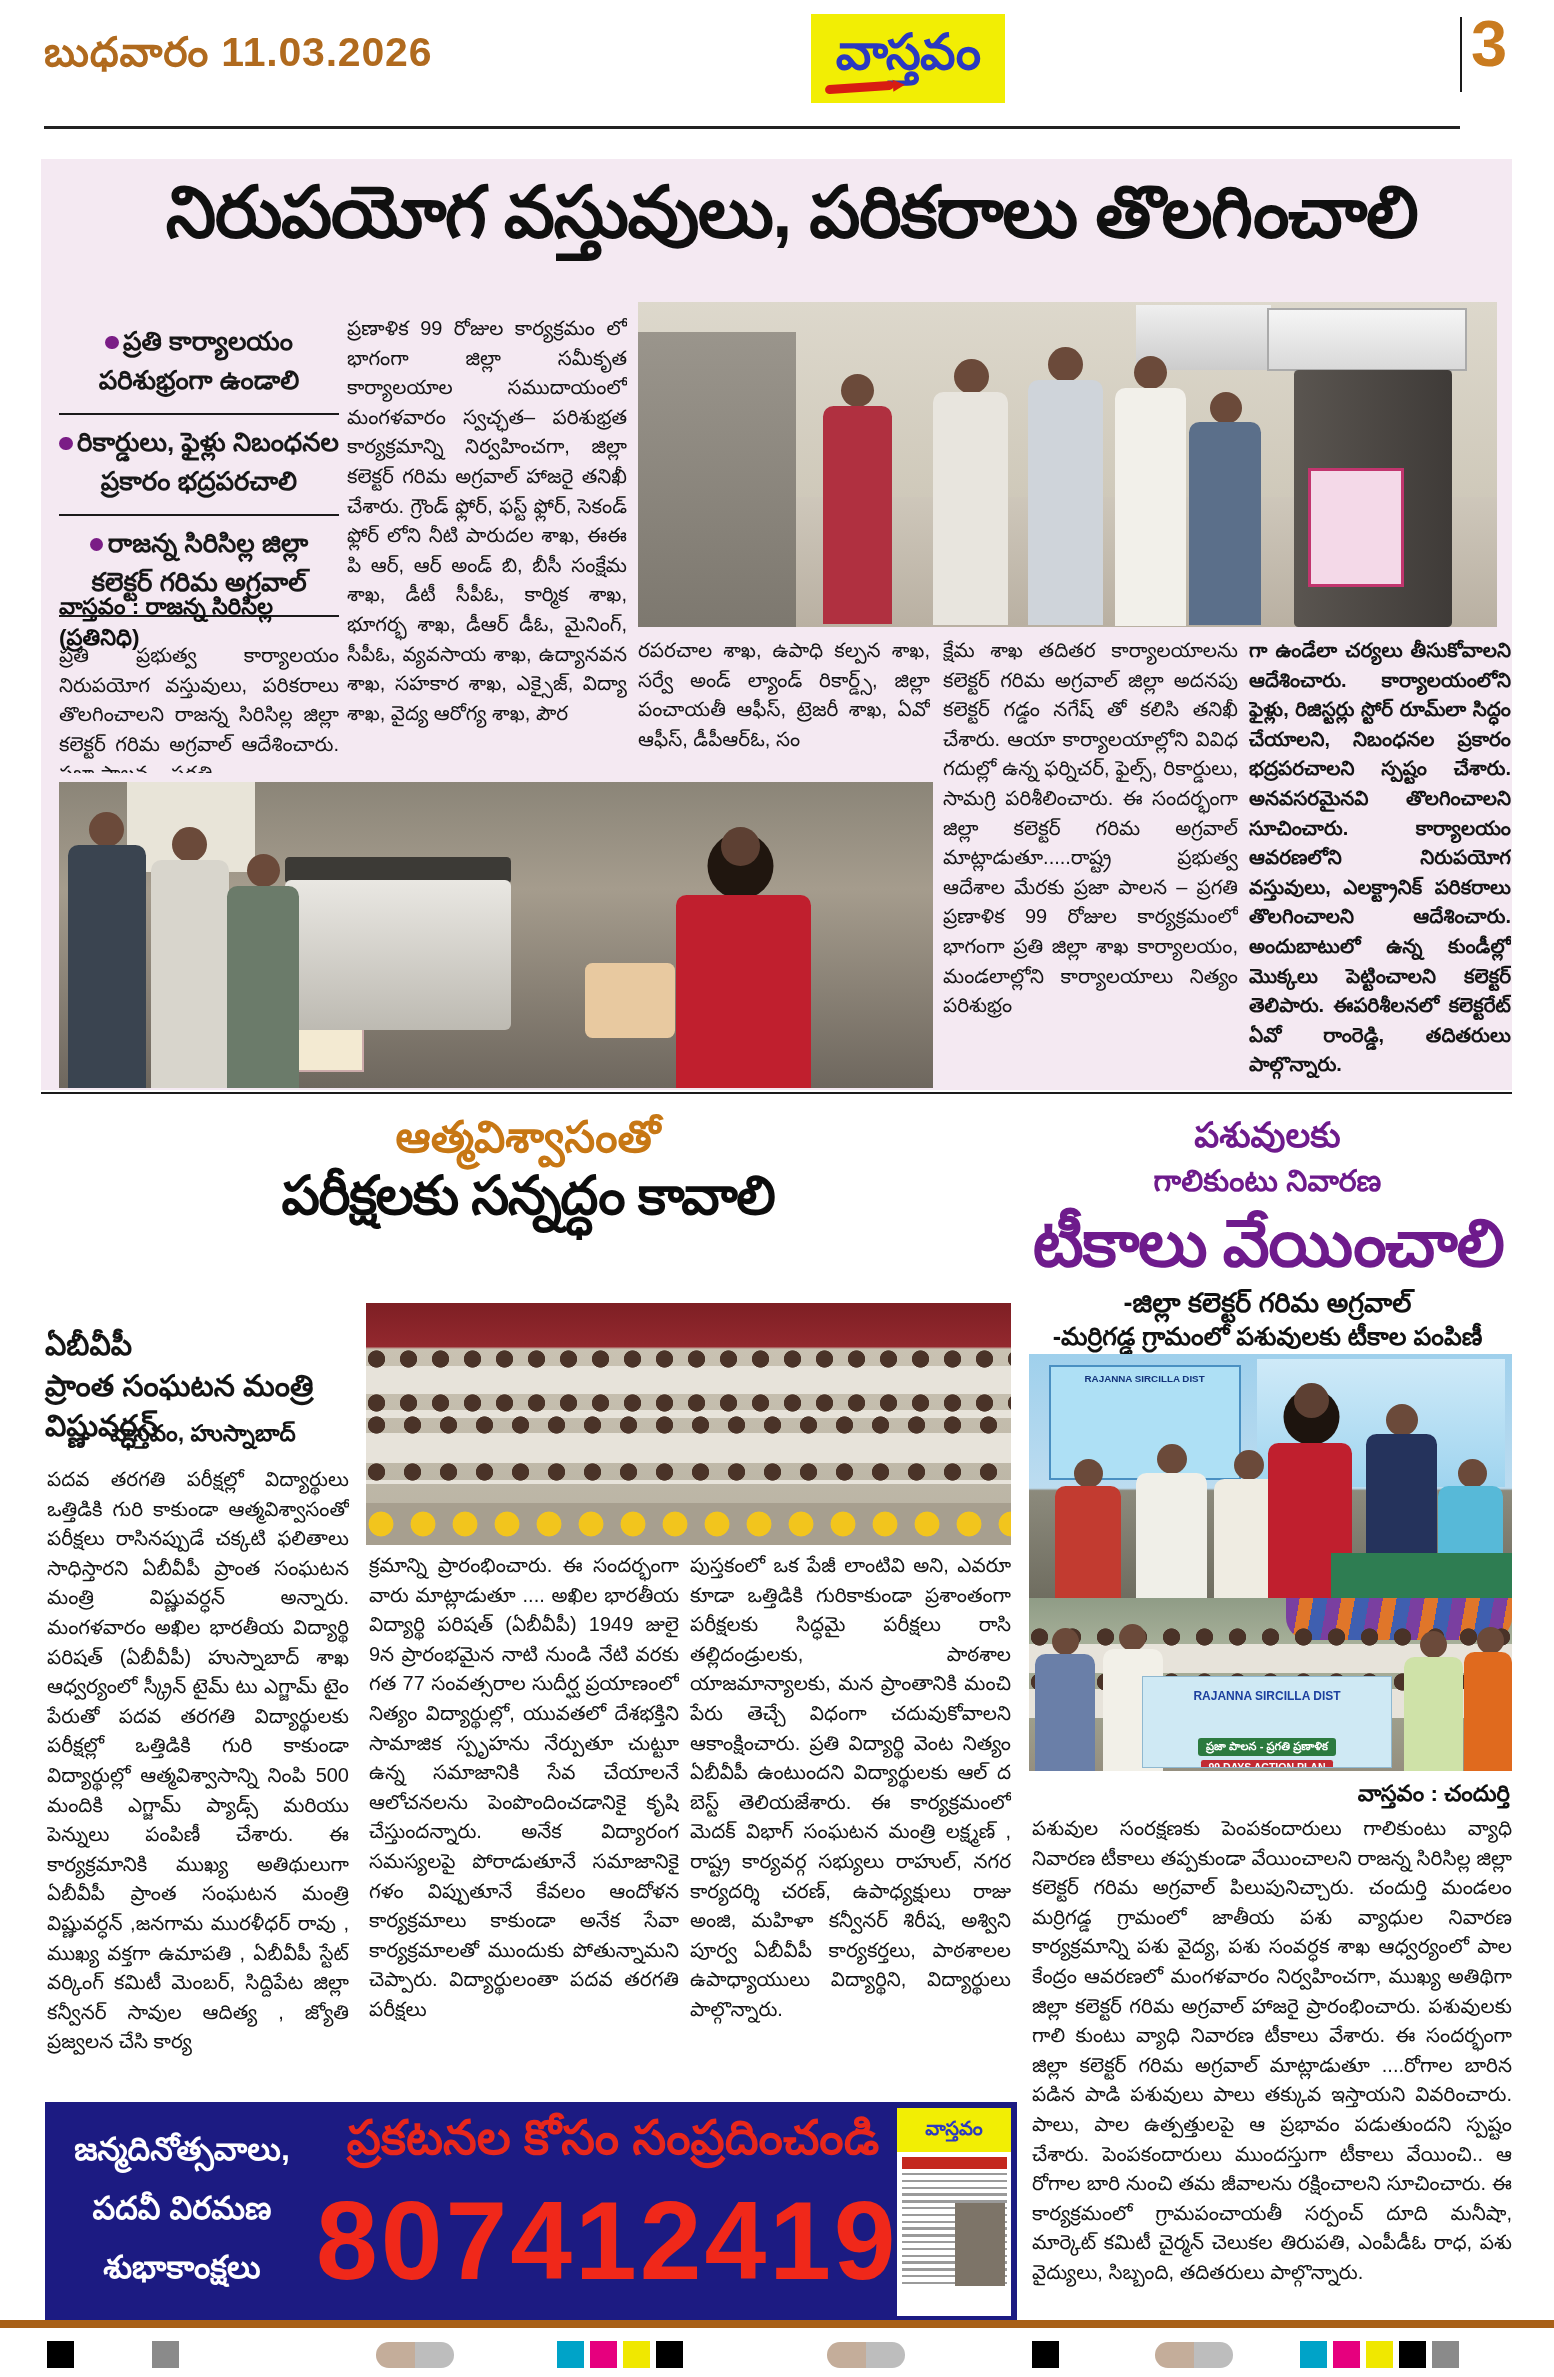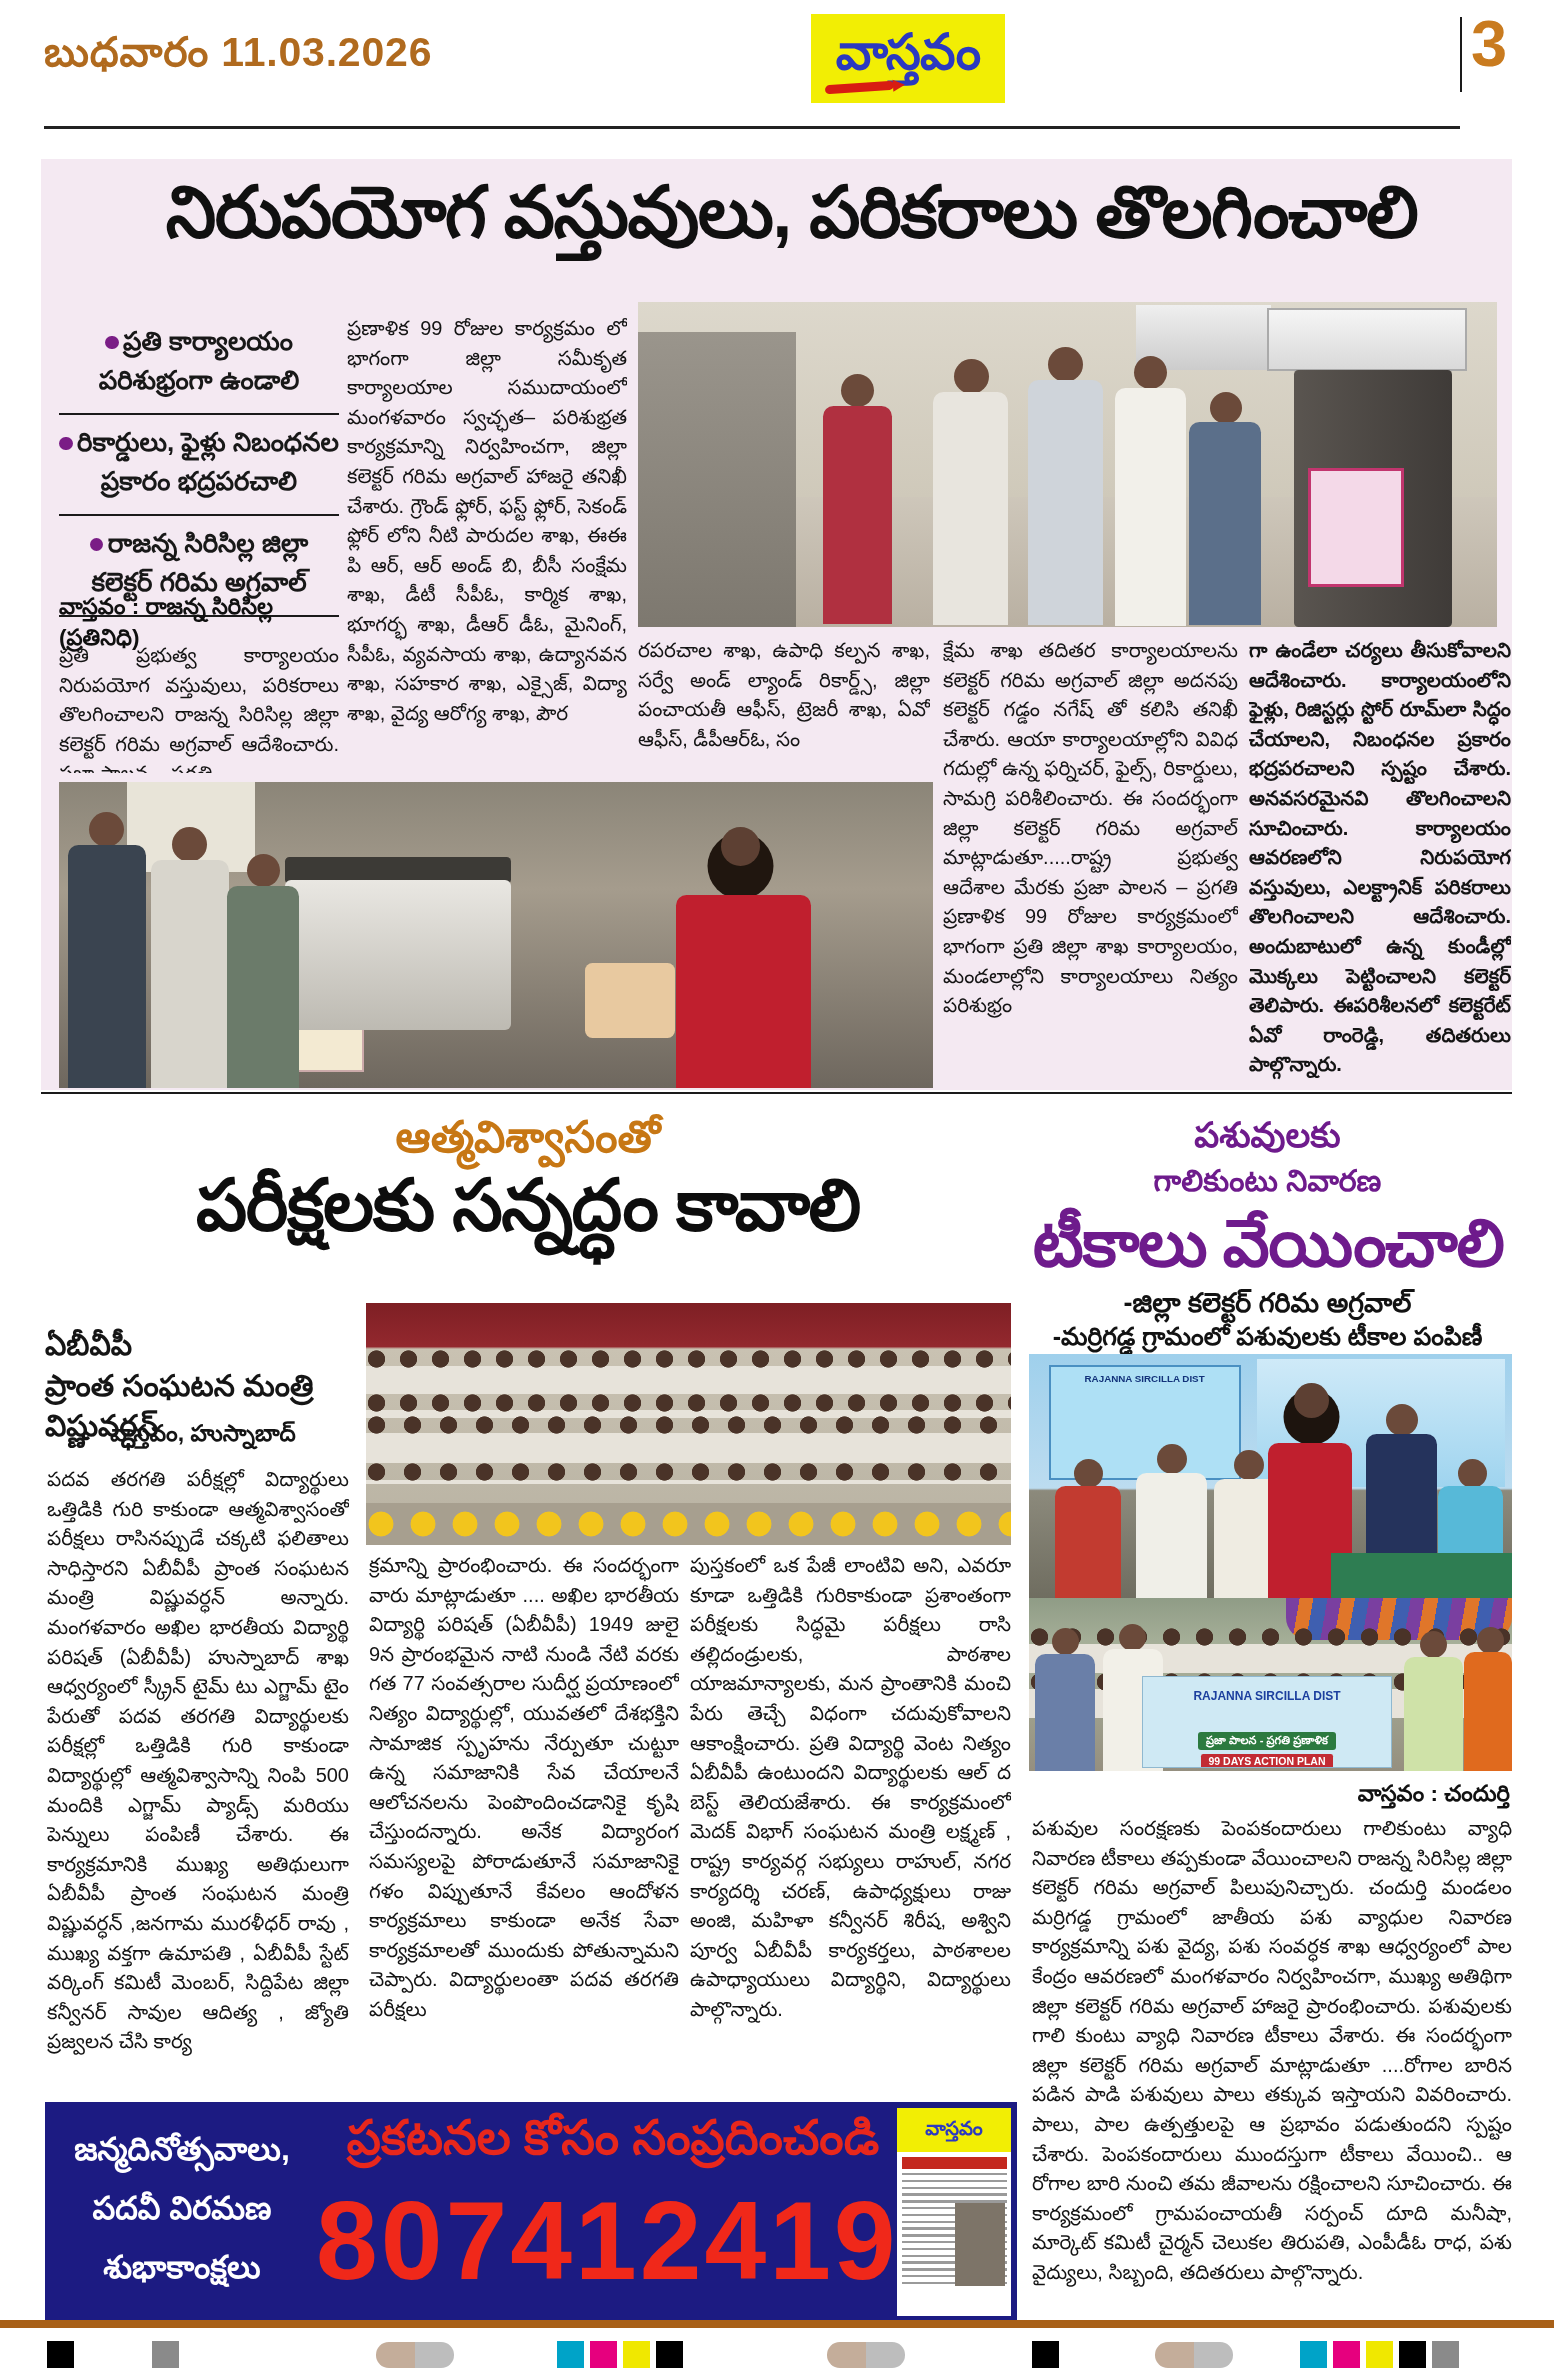--- a/index.html
+++ b/index.html
@@ -54,27 +54,27 @@
   
   .p-stage{left:1029px;top:1354px;width:483px;height:244px;background:linear-gradient(180deg,#9fd0ec 0%,#bcdcf0 55%,#8c8a7c 56%,#6f6d60 100%);}
   .p-stage .banner-l{position:absolute;left:19.6px;top:10.5px;width:188px;height:105px;background:#aee0f5;border:2.3px solid #4a90c2;color:#12327a;font-size:9.8px;font-weight:bold;text-align:center;padding-top:6px;}
   .p-stage .banner-r{position:absolute;right:7.5px;top:4.5px;width:248px;height:128px;background:linear-gradient(180deg,#cfeaf8,#9fd4ef);}
   .p-stage .table{position:absolute;right:0;bottom:0;width:181px;height:45px;background:#2e7d52;}
   
   .p-out{left:1029px;top:1598px;width:483px;height:173px;background:linear-gradient(180deg,#8f9c86 0%,#a9b29b 30%,#958f7f 100%);}
   .p-out .canopy{position:absolute;right:0;top:0;width:226px;height:42px;background:repeating-linear-gradient(100deg,#7a3fa0 0 13.5px,#e0762a 13.5px 27px,#3f5fb0 27px 41px);border-radius:0 0 22.6px 22.6px;}
   .p-out .banner{position:absolute;left:113px;bottom:3px;width:248px;height:90px;background:#cfe9f4;border:1.5px solid #8fb8d0;text-align:center;overflow:hidden;}
   .p-out .banner .t1{color:#1c3f9e;font-size:12px;font-weight:bold;margin-top:12px;}
-  .p-out .banner .t2{display:inline-block;background:#2c7a3f;color:#fff;font-size:11.3px;font-weight:bold;padding:1.5px 7.5px;margin-top:15px;border-radius:3px;}
+  .p-out .banner .t2{display:inline-block;background:#2c7a3f;color:#fff;font-size:11.3px;font-weight:bold;padding:1.5px 7.5px;margin-top:21px;border-radius:3px;}
   .p-out .banner .t3{display:inline-block;background:#c22b33;color:#fff;font-size:10.5px;font-weight:bold;padding:1.5px 7.5px;margin-top:3.8px;border-radius:2.3px;}
   
   .mid-rule{left:41px;top:1092px;width:1471px;height:2.3px;background:#1a1a1a;}
   
   .a2-kicker{left:45px;top:1112px;width:966px;text-align:center;font-size:44px;font-weight:bold;color:#c77714;}
-  .a2-headline{left:45px;top:1164px;width:966px;text-align:center;font-size:72px;font-weight:800;color:#0d0d0d;letter-spacing:-1.5px;}
+  .a2-headline{left:45px;top:1164px;width:966px;text-align:center;font-size:54px;font-weight:800;color:#0d0d0d;letter-spacing:-1.5px;}
   .a2-subhead{left:45px;top:1325px;width:316px;text-align:left;font-size:30px;font-weight:bold;color:#151515;line-height:1.35;}
   .a2-byline{left:45px;top:1420px;width:316px;text-align:center;font-size:23px;font-weight:bold;color:#151515;}
   .a2c1{left:47px;top:1465px;width:302px;height:630px;}
   .a2c2{left:369px;top:1551px;width:310px;height:545px;}
   .a2c3{left:690px;top:1551px;width:321px;height:545px;}
   
   .a3-k1{left:1024px;top:1115px;width:487px;text-align:center;font-size:35px;font-weight:bold;color:#6e1b8c;}
   .a3-k2{left:1024px;top:1164px;width:487px;text-align:center;font-size:30px;font-weight:bold;color:#6e1b8c;}
   .a3-headline{left:1020px;top:1205px;width:496px;text-align:center;font-size:66px;font-weight:800;color:#6e1b8c;letter-spacing:-1.5px;}
   .a3-c1{left:1024px;top:1288px;width:487px;text-align:center;font-size:27px;font-weight:bold;color:#121212;}

